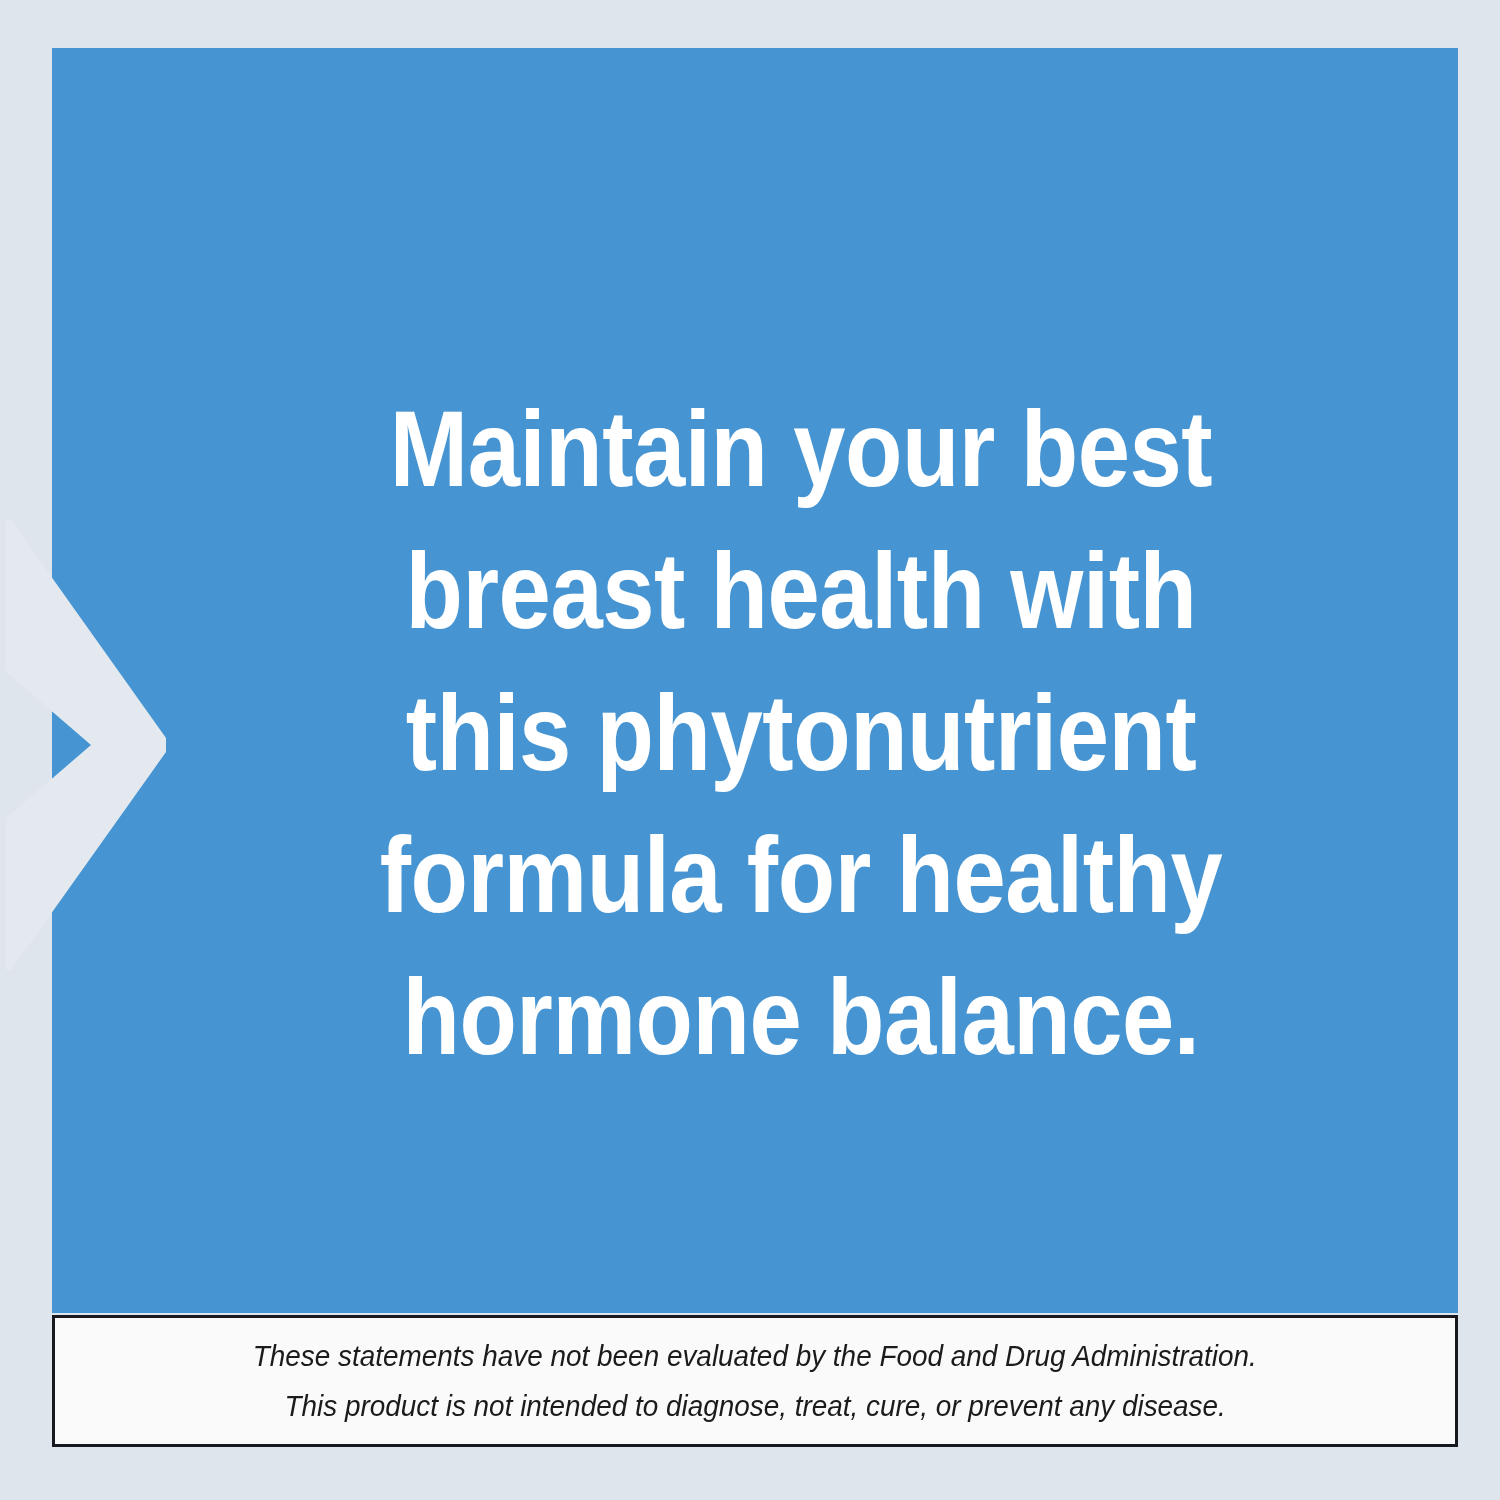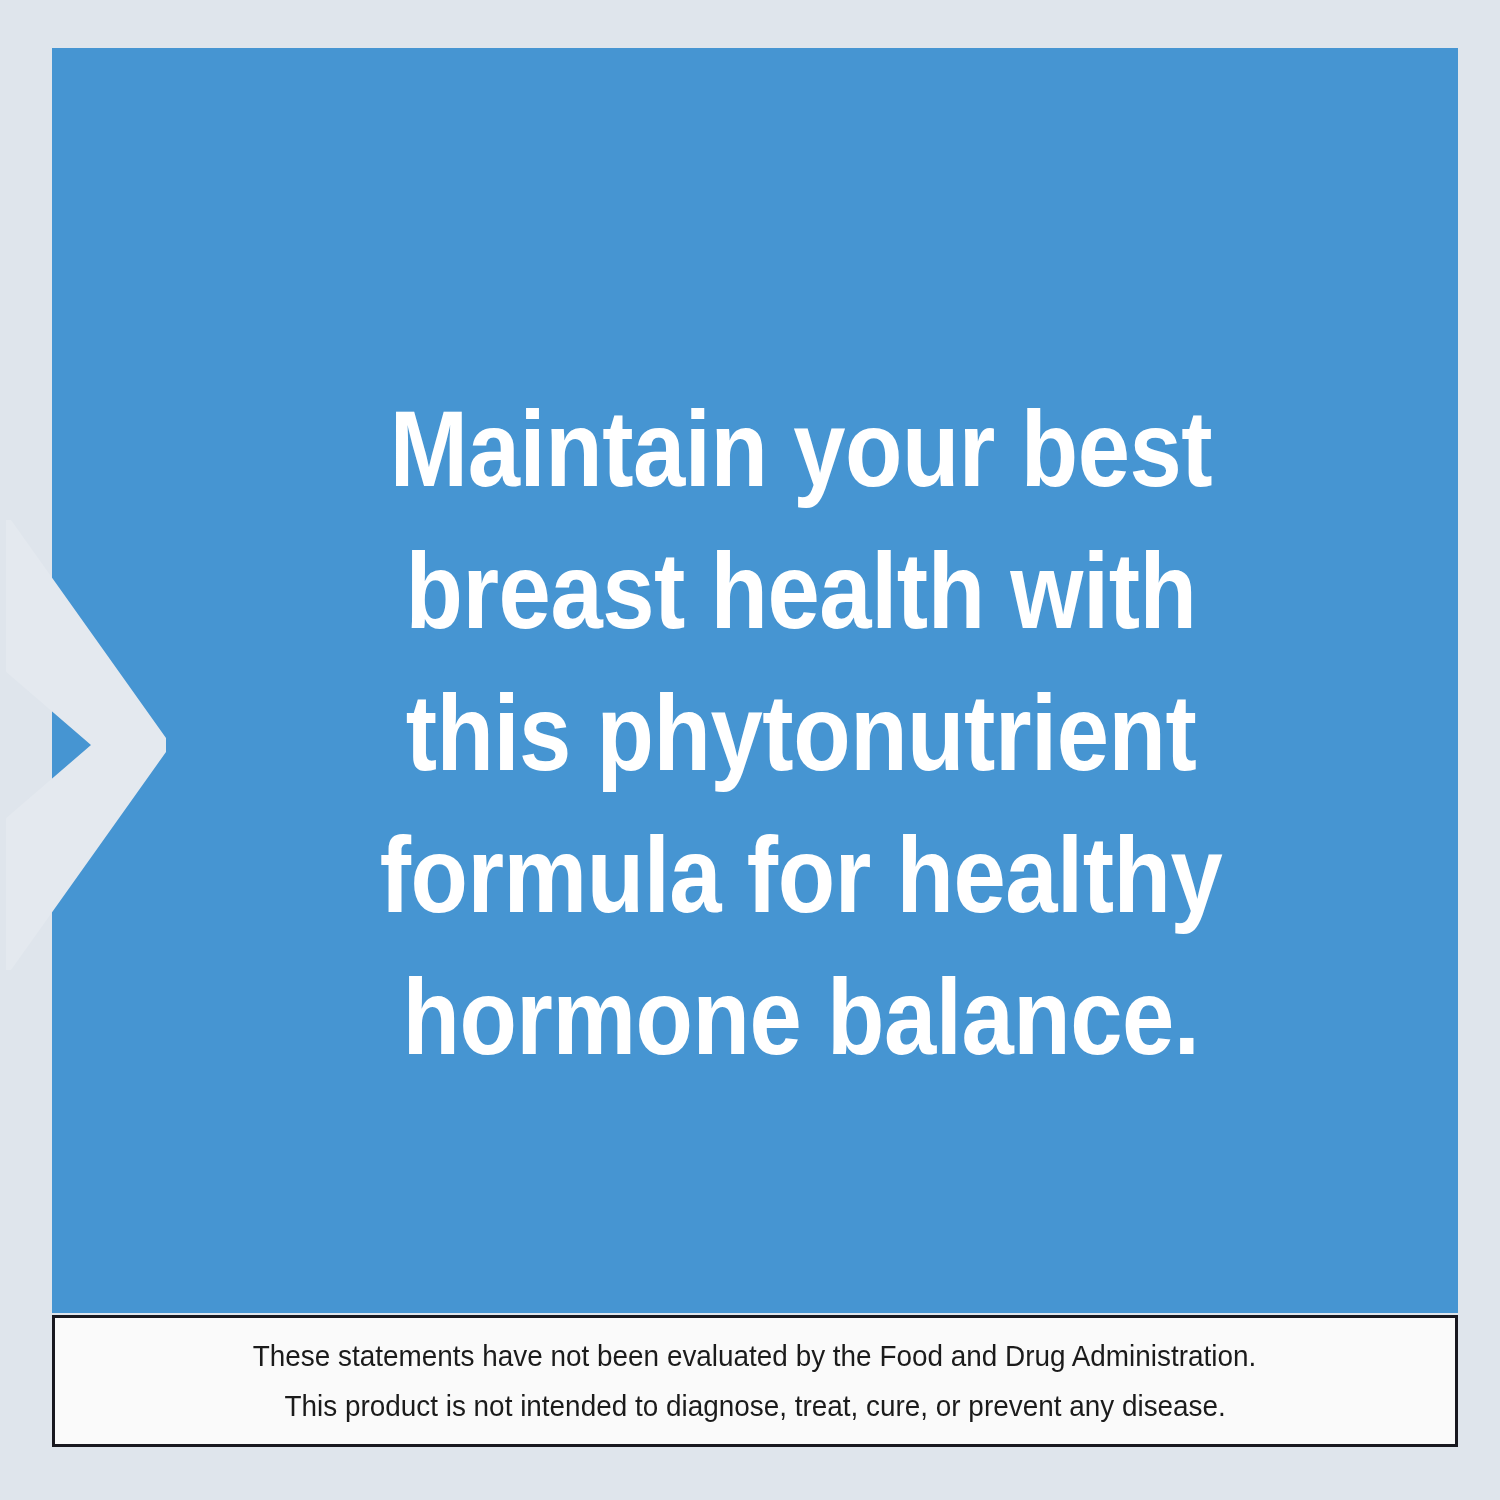--- a/index.html
+++ b/index.html
@@ -74,20 +74,21 @@
     top: 1315px;
     width: 1406px;
     height: 132px;
     background: #fafafa;
     border: 3px solid #18181f;
     box-sizing: border-box;
     display: flex;
     flex-direction: column;
     align-items: center;
     justify-content: center;
+    font-style: italic;
   }
   .disclaimer .dline {
     display: block;
     color: #1b1b1b;
     font-family: "Liberation Sans", sans-serif;
     font-weight: normal;
     font-size: 30px;
     line-height: 50px;
     white-space: nowrap;
     transform: scaleX(0.93);

